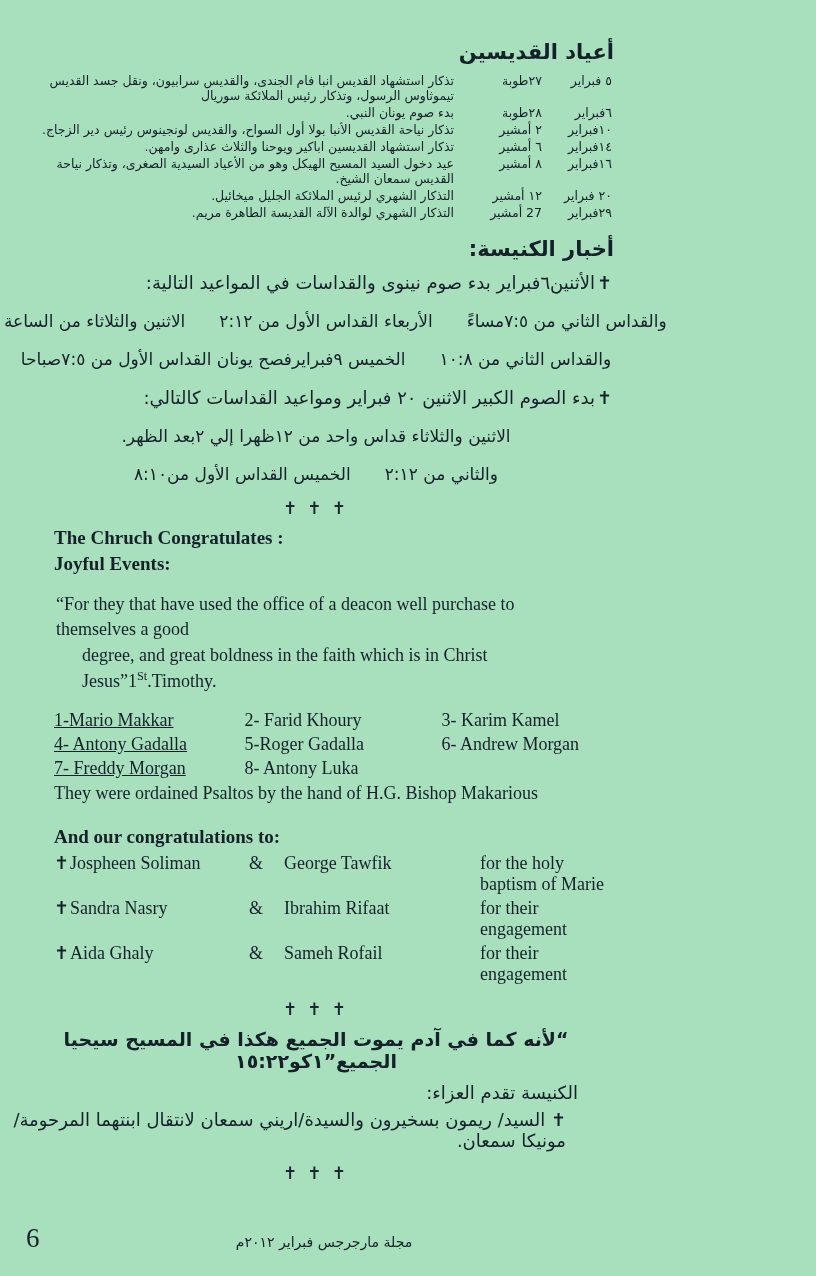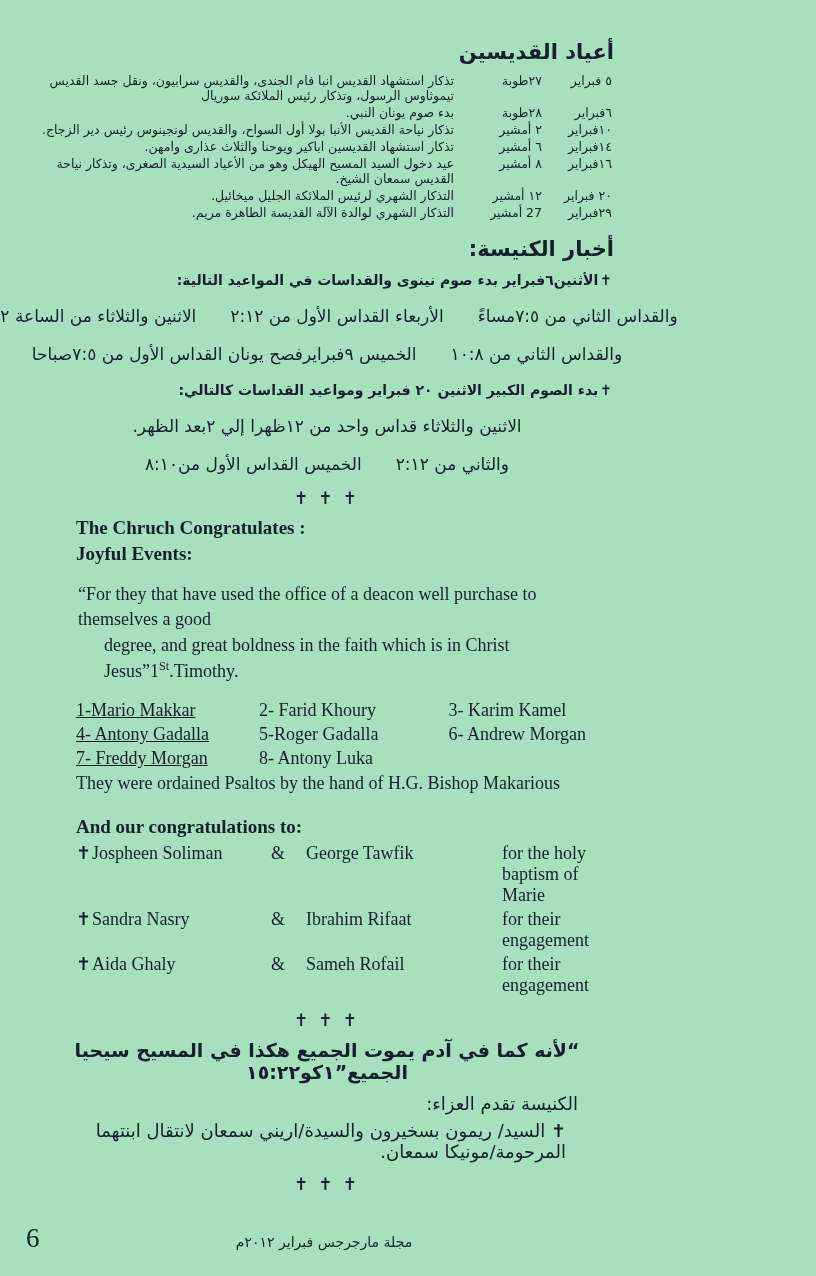--- a/index.html
+++ b/index.html
@@ -14,21 +14,21 @@
     color: #14202a;
     position: relative;
     overflow: hidden;
   }
   .page {
     position: absolute;
     left: 0; top: 0;
     width: 648px;
     height: 1276px;
     box-sizing: border-box;
-    padding: 40px 26px 0 32px;
+    padding: 40px 26px 0 10px;
   }
 
   
   .sec-head {
     direction: rtl;
     text-align: right;
     font-family: "DejaVu Sans", sans-serif;
     font-weight: bold;
     font-size: 21px;
     margin: 0 8px 8px 0;
@@ -64,22 +64,22 @@
   }
 
   
   .news {
     direction: rtl;
     text-align: right;
     font-family: "DejaVu Sans", sans-serif;
     margin-top: 10px;
   }
   .news-lead {
-    font-size: 14px;
-    font-weight: bold;
+    font-size: 18px;
+    font-weight: normal;
     margin: 11px 10px 6px 0;
   }
   .news-lead .cross { margin-left: 2px; }
   .news-line {
     font-size: 17px;
     margin: 18px 30px 7px 30px;
     display: flex;
     flex-direction: row-reverse;
     justify-content: center;
     gap: 34px;

